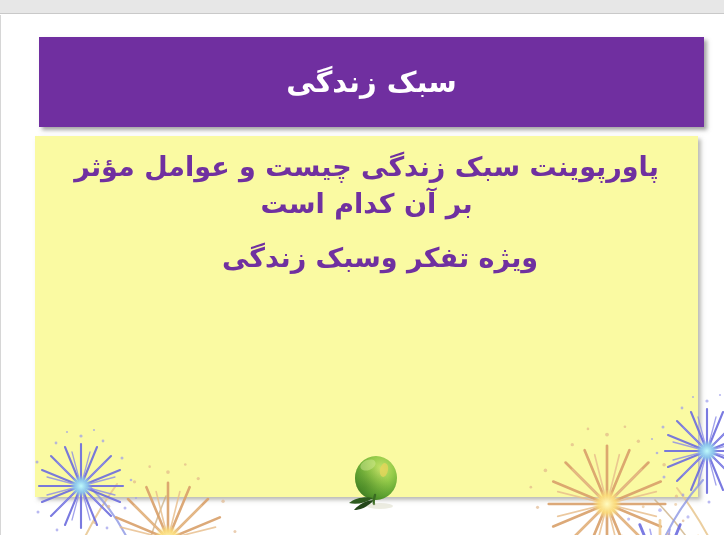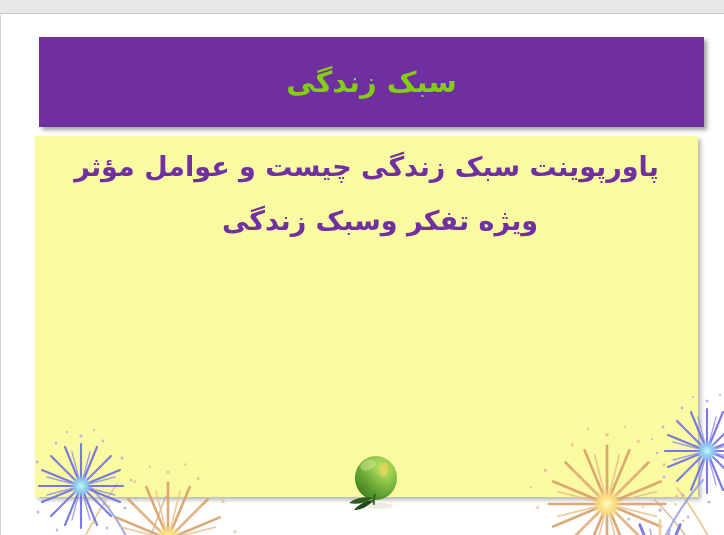--- a/index.html
+++ b/index.html
@@ -48,21 +48,21 @@
     top: 22px;
     width: 665px;
     height: 90px;
     background: #702FA0;
     box-shadow: 3px 3px 4px rgba(90,90,90,0.55);
     display: flex;
     align-items: center;
     justify-content: center;
   }
   .title-text {
-    color: #84cc16;
+    color: #ffffff;
     font-size: 29px;
     font-weight: bold;
     letter-spacing: 0.5px;
     direction: rtl;
     white-space: nowrap;
   }
 
   
   .body-panel {
     position: absolute;
@@ -348,20 +348,21 @@
         <g transform="translate(572,368) scale(1.12)">
           <use href="#burstOrange"></use>
         </g>
         <g transform="translate(625,438) scale(1.12)">
           <use href="#burstMixed"></use>
         </g>
       </svg>
 
       <div class="body-lines">
         <div class="body-line">پاورپوینت سبک زندگی چیست و عوامل مؤثر</div>
+        <div class="body-line">بر آن کدام است</div>
         <div class="body-line gap-above">ویژه تفکر وسبک زندگی</div>
       </div>
     </div>
 
     <svg class="apple" viewBox="0 0 66 66" aria-hidden="true">
       <defs>
         <radialGradient id="appleGrad" cx="62%" cy="30%" r="78%">
           <stop offset="0%" stop-color="#C8E36A"></stop>
           <stop offset="38%" stop-color="#96CC4A"></stop>
           <stop offset="78%" stop-color="#5FA431"></stop>

